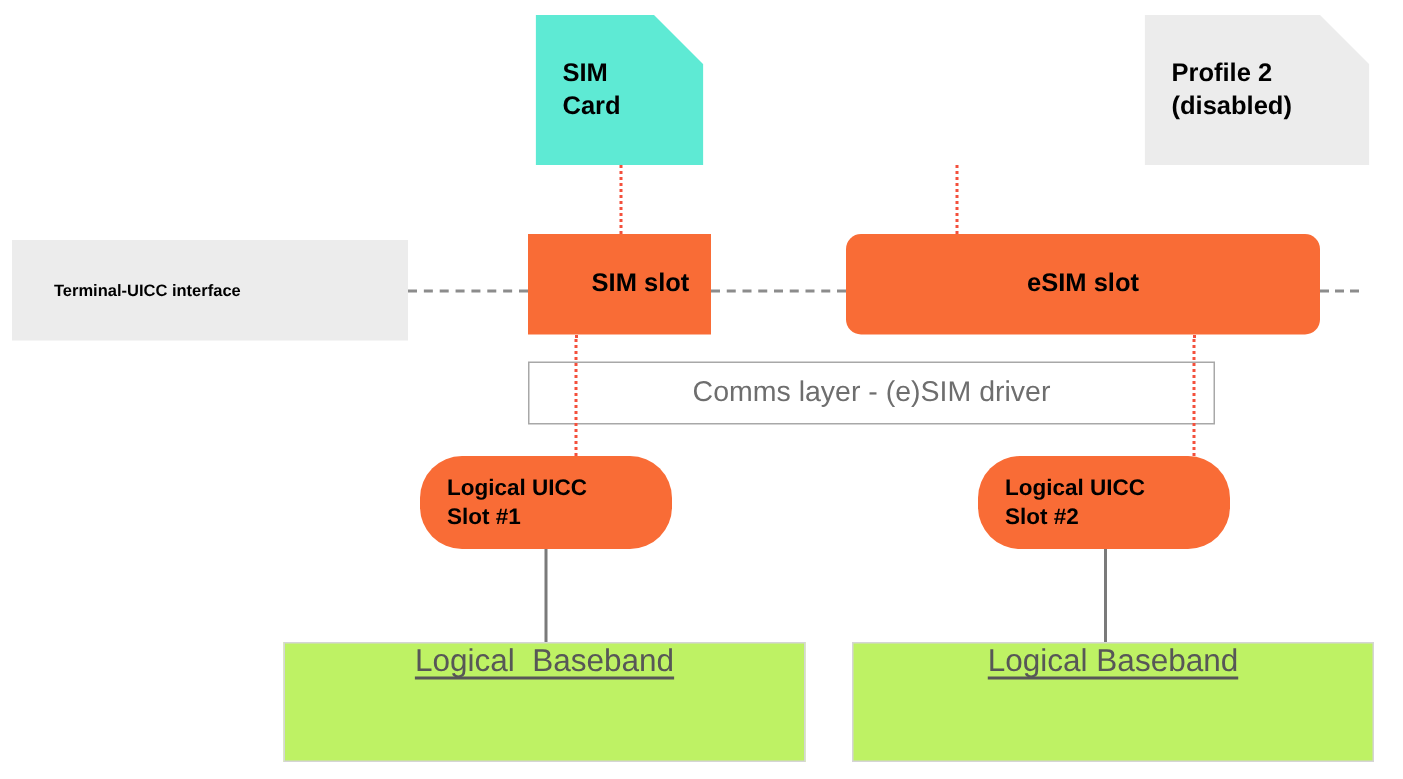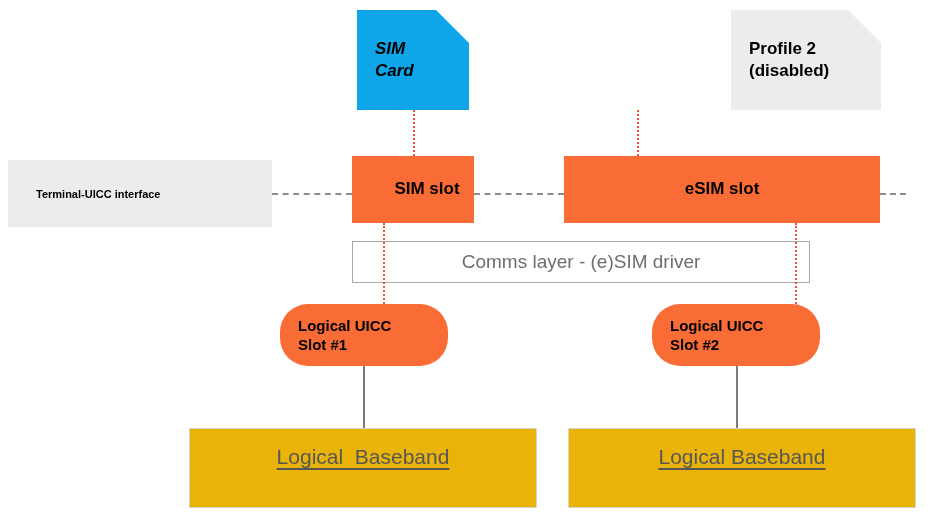--- a/index.html
+++ b/index.html
@@ -24,22 +24,22 @@
     display: flex;
     align-items: center;
     padding-left: 18px;
     font-size: 17px;
     font-weight: bold;
     color: #000000;
     line-height: 1.3;
     white-space: pre-line;
     clip-path: polygon(0 0, calc(100% - 33px) 0, 100% 33px, 100% 100%, 0 100%);
   }
-  .card.blue  { background: #0ea5e9; font-style: italic; }
-  .card.grey  { background: #ececec; }
+  .card.blue  { background: #5eead4; }
+  .card.grey  { background: #ececec; margin-left: 32px; }
 
   
   .slot {
     background: #f96c36;
     color: #000000;
     font-size: 17px;
     font-weight: bold;
     display: flex;
     align-items: center;
     justify-content: center;
@@ -69,26 +69,26 @@
     background: #ffffff;
     border: 1.5px solid #a8a8a8;
     display: flex;
     align-items: center;
     justify-content: center;
     font-size: 19px;
     color: #6e6e6e;
     z-index: 3;
   }
   .baseband {
-    background: #eab308;
+    background: #bef264;
     border: 1.5px solid #d5d5d5;
     display: flex;
     align-items: flex-start;
     justify-content: center;
-    padding-top: 16px;
+    padding-top: 0;
     font-size: 21px;
     color: #575757;
     white-space: pre;
   }
   .baseband span { text-decoration: underline; text-underline-offset: 4px; }
 
   
   .conn { position: absolute; }
   .vline-red {
     border-left: 2px dotted #f4503c;
@@ -138,21 +138,21 @@
   </div>
 
   <div class="node greybox" style="left:8px; top:160px; width:264px; height:67px;">
     <span>Terminal-UICC interface</span>
   </div>
 
   <div class="node slot" style="left:352px; top:156px; width:122px; height:67px;padding-left:28px;">
     <span>SIM slot</span>
   </div>
 
-  <div class="node slot" style="left:564px; top:156px; width:316px; height:67px;">
+  <div class="node slot" style="left:564px; top:156px; width:316px; height:67px;border-radius:10px;">
     <span>eSIM slot</span>
   </div>
 
   <div class="node outlined" style="left:352px; top:241px; width:458px; height:42px;">
     <span>Comms layer - (e)SIM driver</span>
   </div>
 
   <div class="node slot left-align" style="left:280px; top:304px; width:168px; height:62px;">
     <span>Logical UICC
 Slot #1</span>

